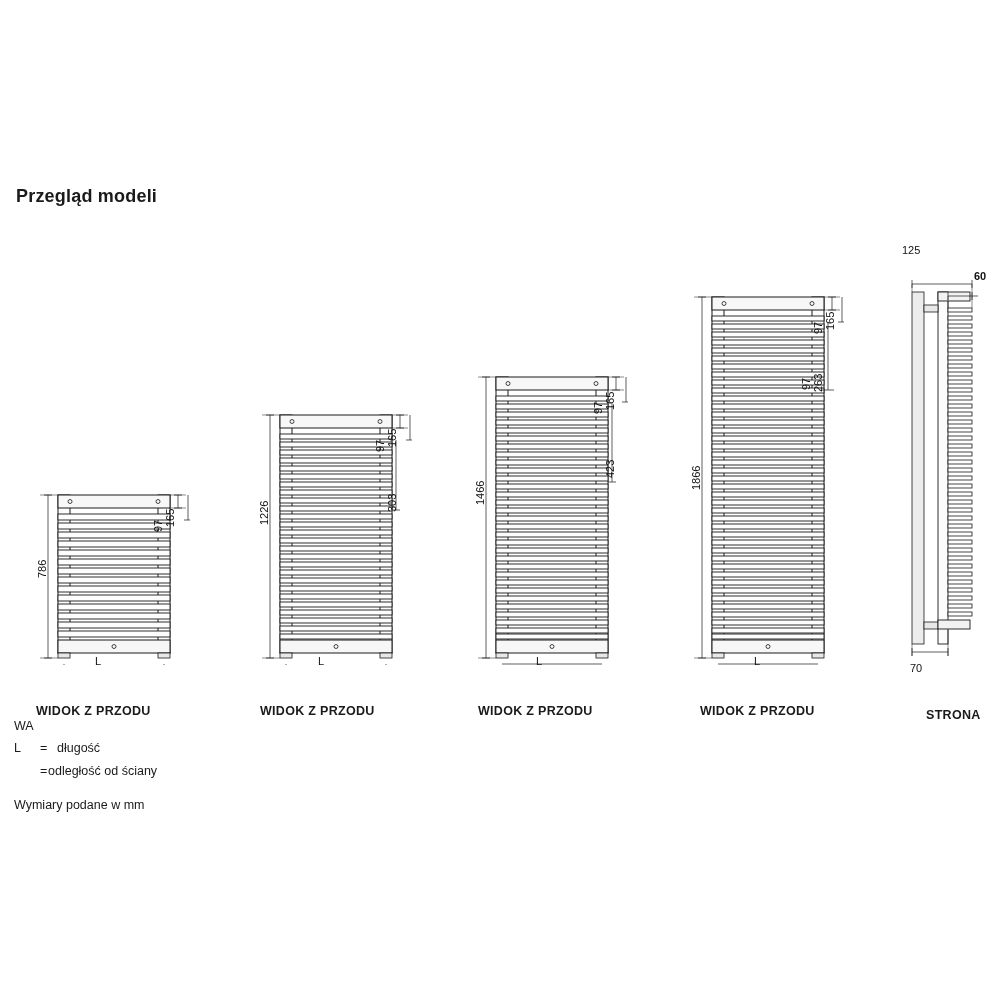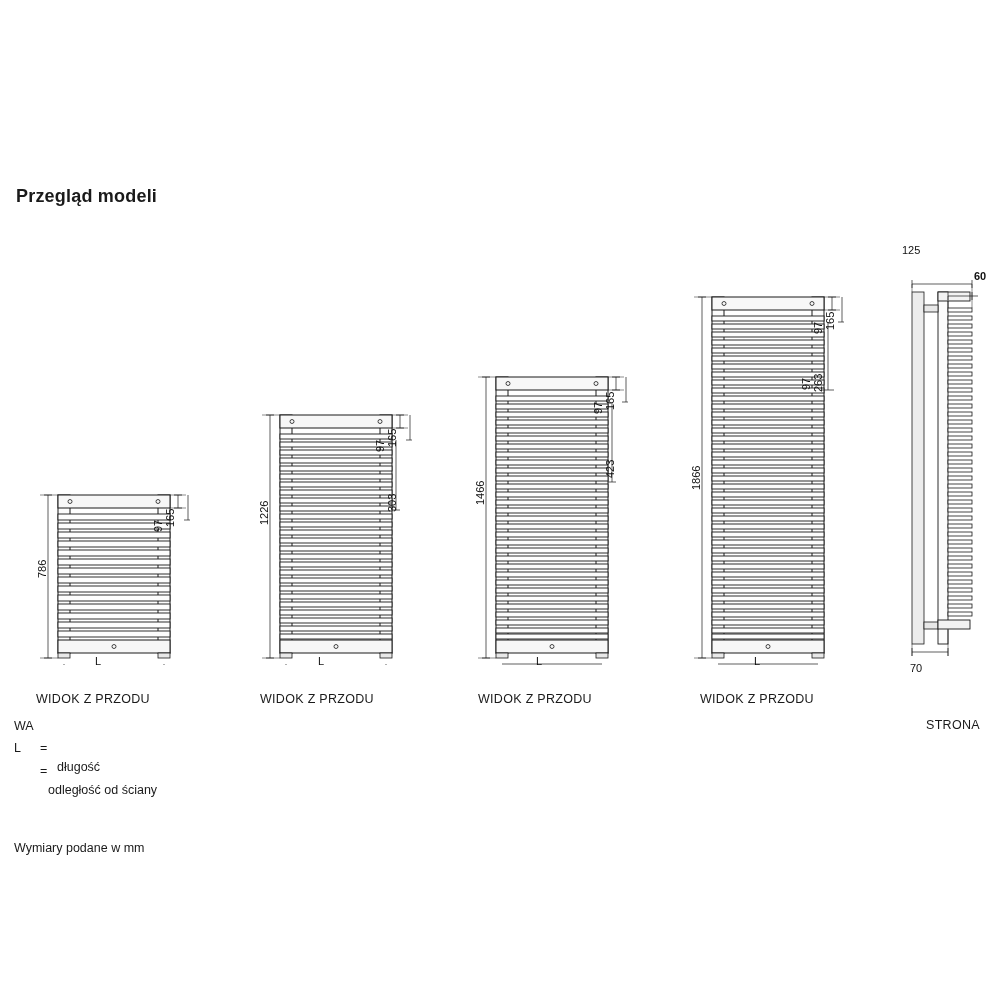--- a/index.html
+++ b/index.html
@@ -19,29 +19,29 @@
     position: absolute;
     left: 16px;
     top: 186px;
     font-size: 18px;
     font-weight: bold;
     letter-spacing: 0.2px;
   }
   .view-label {
     position: absolute;
     font-size: 12.5px;
-    font-weight: normal;
+    font-weight: bold;
     letter-spacing: 0.3px;
     white-space: nowrap;
+    margin-top: 12px;
   }
   .legend {
     position: absolute;
     font-size: 12.5px;
     white-space: nowrap;
-    margin-top: 19px;
   }
   .legend-key {
     position: absolute;
     font-size: 12.5px;
   }
   .legend-eq {
     position: absolute;
     font-size: 12.5px;
   }
   
@@ -404,23 +404,23 @@
     <line x1="12" y1="382" x2="48" y2="382" stroke="#1a1a1a" stroke-width="0.7"></line>
     <line x1="12" y1="378" x2="12" y2="386" stroke="#1a1a1a" stroke-width="0.7"></line>
     <line x1="48" y1="378" x2="48" y2="386" stroke="#1a1a1a" stroke-width="0.7"></line>
     <line x1="12" y1="374" x2="12" y2="386" stroke="#1a1a1a" stroke-width="0.5"></line>
     <line x1="48" y1="360" x2="48" y2="386" stroke="#1a1a1a" stroke-width="0.5"></line>
   </svg>
 </div>
 <div class="dim" style="left:902px; top:244px;">125</div>
 <div class="dim" style="left:974px; top:270px;font-weight:bold;">60</div>
 <div class="dim" style="left:910px; top:631px;margin-top:31px;">70</div>
-<div class="view-label" style="left:926px; top:718px;">STRONA</div>
+<div class="view-label" style="left:926px; top:696px;">STRONA</div>
 
 <div class="legend-key" style="left:14px; top:741px;">L</div>
 <div class="legend-eq" style="left:40px; top:741px;">=</div>
 <div class="legend" style="left:57px; top:741px;">długość</div>
 
 <div class="legend-key" style="left:14px; top:719px;">WA</div>
 <div class="legend-eq" style="left:40px; top:764px;">=</div>
 <div class="legend" style="left:48px; top:764px;">odległość od ściany</div>
 
-<div class="legend" style="left:14px; top:822px;">Wymiary podane w mm</div>
+<div class="legend" style="left:14px; top:798px;">Wymiary podane w mm</div>
 
 </body></html>

